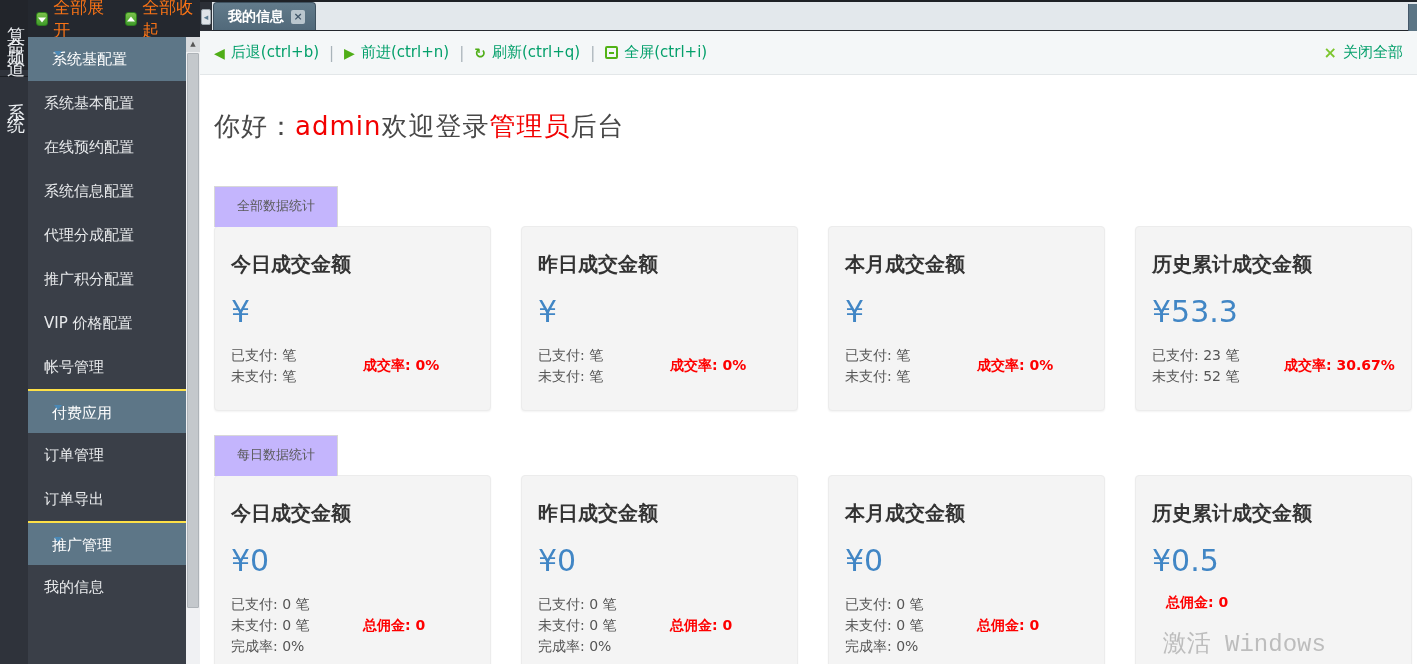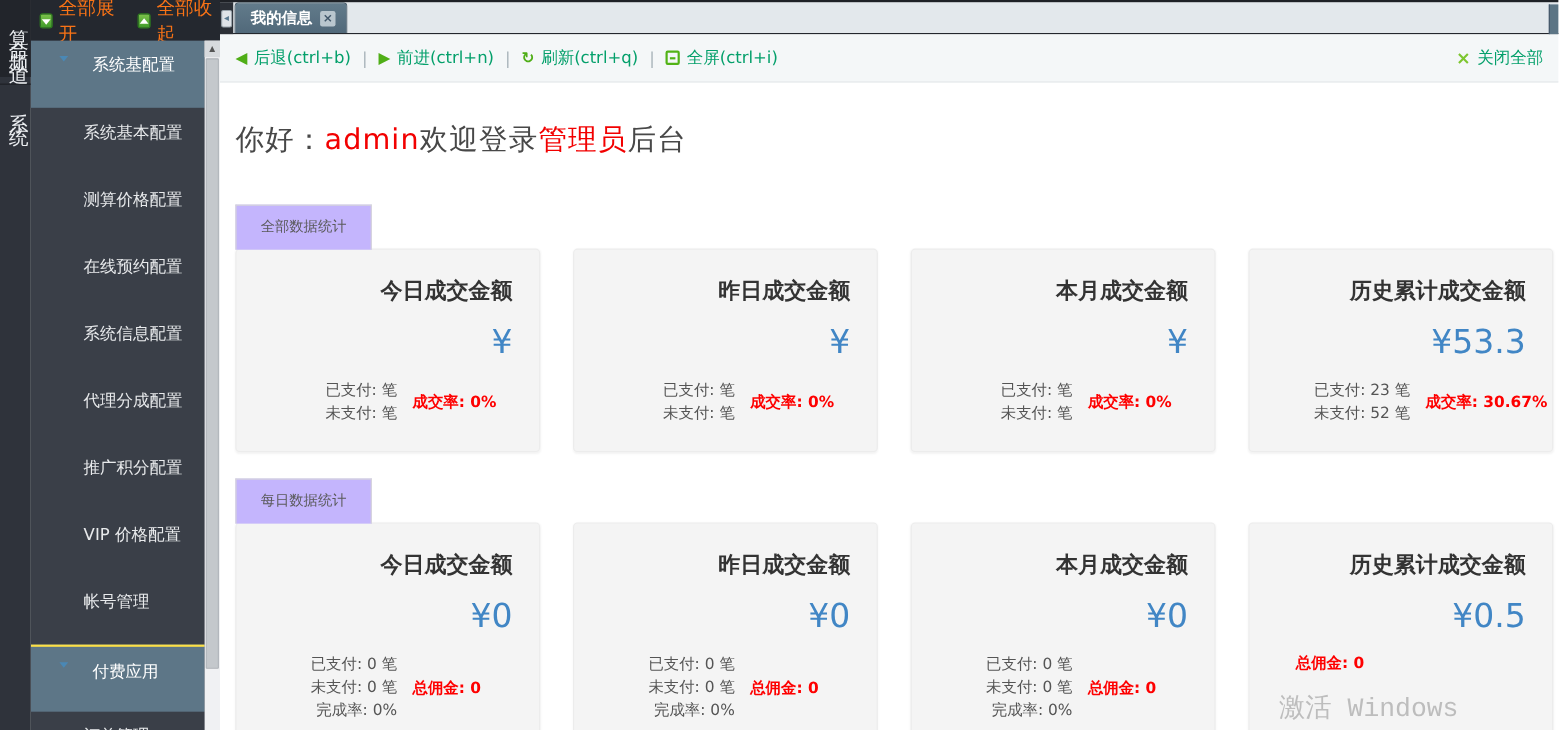--- a/index.html
+++ b/index.html
@@ -20,21 +20,21 @@
   .side-top { height:37px; background:#24282f; display:flex; align-items:center; gap:14px; padding-left:8px; }
   .tool-btn { display:inline-flex; align-items:center; gap:5px; color:#f97316; font-size:17px; cursor:pointer; }
   .gicon { width:14px; height:14px; border-radius:3px; background:linear-gradient(#7cc24a,#3f9b2a);
            border:1px solid #2d7c1e; position:relative; display:inline-block; }
   .gicon::after { content:""; position:absolute; left:50%; top:50%; transform:translate(-50%,-50%);
                   border-left:4px solid transparent; border-right:4px solid transparent; }
   .gicon.down::after { border-top:5px solid #fff; margin-top:1px; }
   .gicon.up::after   { border-bottom:5px solid #fff; margin-bottom:1px; }
 
   .menu { position:absolute; top:37px; left:0; right:14px; bottom:0; }
-  .mi { height:61px; line-height:44px; color:#e8eaec; font-size:15px; padding-left:48px;
+  .mi { height:44px; line-height:44px; color:#e8eaec; font-size:15px; padding-left:16px;
         position:relative; cursor:pointer; white-space:nowrap; }
   .mi.group { background:#5d7687; color:#fff; border-top:2px solid #fde047; }
   .mi.group:first-child { border-top:none; }
   .caret { position:absolute; left:26px; top:14px; border-left:4px solid transparent;
            border-right:4px solid transparent; border-top:5px solid #4a88b5; }
   .mi.group .mi-label { margin-left:8px; }
 
   
   .sb { position:absolute; right:0; top:37px; width:14px; bottom:0; background:#f0f1f3; }
   .sb-up { height:15px; background:#d7dadd; color:#555; font-size:7px; text-align:center; line-height:15px; cursor:pointer; }
@@ -75,21 +75,21 @@
   .greet .red { color:#f20000; }
 
   
   .section { margin-left:14px; }
   .section.first { margin-top:42px; }
   .section.second { margin-top:24px; }
   .sec-tab { display:inline-block; background:#c4b5fd; border:1px solid #d8d8d8; border-bottom:none;
              padding:10px 22px 12px 22px; font-size:13px; color:#5a5a5a; position:relative; z-index:2; cursor:pointer; }
   .cards { display:flex; gap:30px; margin-top:-1px; }
   .card { width:277px; background:#f4f4f4; border:1px solid #ececec; border-radius:4px;
-          box-shadow:0 1px 2px rgba(0,0,0,.05); padding:24px 24px 20px 28px;text-align:right; }
+          box-shadow:0 1px 2px rgba(0,0,0,.05); padding:24px 24px 20px 16px; }
   .cards.tall .card { height:206px; }
   .cards.short .card { height:185px; }
   .card-title { font-size:20px; font-weight:bold; color:#333; }
   .card-amount { font-size:30px; color:#4186c5; margin-top:16px; }
   .card-stats { display:flex; align-items:center; margin-top:16px; }
   .card-lines { min-width:118px; font-size:14px; color:#555; line-height:1.5; }
   .card-highlight { color:#fe0000; font-size:14px; font-weight:bold; margin-left:14px; white-space:nowrap; }
 
   
   .watermark { position:absolute; right:62px; bottom:-14px; text-align:left; color:#c9c9c9; pointer-events:none; }
@@ -116,21 +116,20 @@
         <span class="gicon up"></span>
         <span>全部收起</span>
       </span>
     </div>
     <div class="menu">
       <div class="mi group">
         <span class="caret"></span>
         <span class="mi-label">系统基配置</span>
       </div>
       <div class="mi"><span>系统基本配置</span></div>
-      <div class="mi"><span>测算价格配置</span></div>
       <div class="mi"><span>在线预约配置</span></div>
       <div class="mi"><span>系统信息配置</span></div>
       <div class="mi"><span>代理分成配置</span></div>
       <div class="mi"><span>推广积分配置</span></div>
       <div class="mi"><span>VIP 价格配置</span></div>
       <div class="mi"><span>帐号管理</span></div>
       <div class="mi group">
         <span class="caret"></span>
         <span class="mi-label">付费应用</span>
       </div>

